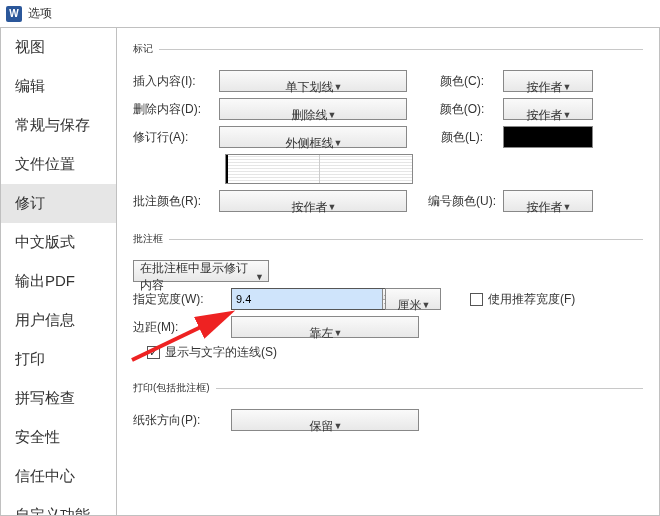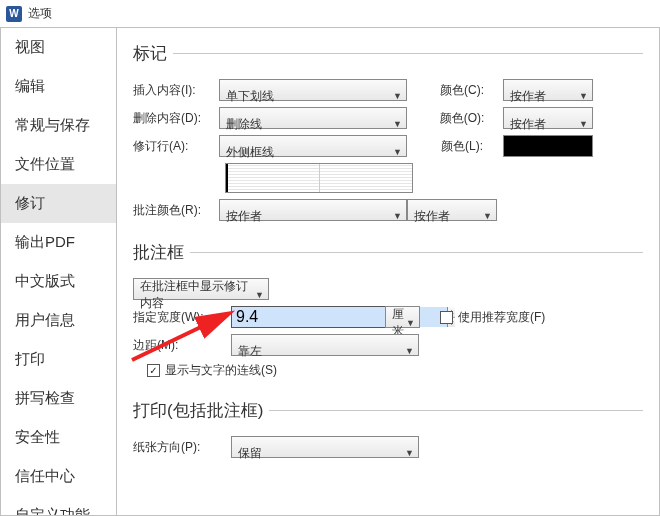--- a/index.html
+++ b/index.html
@@ -5,37 +5,37 @@
 *{box-sizing:border-box;margin:0;padding:0;font-family:"Microsoft YaHei",SimSun,sans-serif;font-size:12px;color:#333}
 body{background:#fff;width:660px;height:516px;overflow:hidden;position:relative}
 .titlebar{height:28px;background:#fff;border-bottom:1px solid #c0c0c0;display:flex;align-items:center;padding-left:6px;gap:6px}
 .app-icon{width:16px;height:16px;background:#2b579a;border-radius:2px;display:flex;align-items:center;justify-content:center;color:#fff;font-weight:bold;font-size:10px}
 .main{display:flex;height:488px;border:1px solid #c0c0c0;border-top:none}
 .sidebar{width:116px;border-right:1px solid #c0c0c0;background:#fff;overflow:auto}
 .side-item{padding:10px 14px;font-size:15px;cursor:pointer}
 .side-item.active{background:#e6e6e6}
 .content{flex:1;padding:14px 16px 4px 16px;overflow:auto}
 fieldset{border:none;border-top:1px solid #c8c8c8;padding:8px 0 10px 0;margin-bottom:4px}
-legend{font-size:17px;padding-right:6px}
+legend{font-size:10px;padding-right:6px}
 .row{display:flex;align-items:center;margin:6px 0;}
 .lbl{width:86px;text-align:left}
 .lbl2{width:82px;text-align:center;margin-left:14px}
-.select{height:22px;background:linear-gradient(#fafafa,#e8e8e8);border:1px solid #888;display:flex;align-items:center;justify-content:space-between;padding:12px 4px 0 6px;cursor:pointer}
+.select{height:22px;background:linear-gradient(#fafafa,#e8e8e8);border:1px solid #888;display:flex;align-items:center;justify-content:center;padding:12px 4px 0 6px;cursor:pointer}
 .select .arrow{font-size:9px;color:#444}
 .w-med{width:188px}
 .w-sm{width:90px}
 .w-lg{width:188px}
-.w-unit{width:35px}
+.w-unit{width:56px}
 .swatch{width:90px;height:22px;border:1px solid #888;background:#000}
 .preview{width:188px;height:30px;border:1px solid #888;margin-left:92px;display:flex}
 .preview>div{flex:1;position:relative;border-right:1px solid #ccc;background:repeating-linear-gradient(to bottom,transparent,transparent 1px,#ccc 2px,transparent 2px,transparent 3px)}
 .preview>div:first-child::before{content:"";position:absolute;left:0;top:0;bottom:0;width:2px;background:#000}
 .preview>div:last-child{border-right:none}
 .spin{width:154px;height:22px;border:1px solid #555;display:flex;align-items:center;background:#fff}
-.spin input{flex:1;border:none;outline:none;padding:0 4px;background:#cfe4fb;color:#000;font-size:16px;height:20px}
+.spin input{flex:1;border:none;outline:none;padding:0 4px;background:#cfe4fb;color:#000;font-size:11px;height:20px}
 .spin .btns{width:14px;height:100%;display:flex;flex-direction:column;border-left:1px solid #888}
 .spin .btns span{flex:1;font-size:7px;text-align:center;line-height:9px;background:linear-gradient(#fafafa,#e8e8e8);border-bottom:1px solid #aaa;cursor:pointer}
 .spin .btns span:last-child{border-bottom:none}
 .cb{display:flex;align-items:center;gap:5px;cursor:pointer}
 .cb-box{width:13px;height:13px;border:1px solid #555;display:flex;align-items:center;justify-content:center;font-size:10px;color:#222;background:#fff}
 .arrow-anno{position:absolute;left:128px;top:310px;width:108px;height:54px;pointer-events:none;z-index:50}
 .arrow-anno svg{width:100%;height:100%}
 </style>
 </head>
 <body>
@@ -45,22 +45,22 @@
   <div>选项</div>
 </div>
 
 <div class="main">
   <div class="sidebar" id="sidebar">
       <div class="side-item">视图</div>
       <div class="side-item">编辑</div>
       <div class="side-item">常规与保存</div>
       <div class="side-item">文件位置</div>
       <div class="side-item active">修订</div>
+      <div class="side-item">中文版式</div>
       <div class="side-item">输出PDF</div>
-      <div class="side-item">中文版式</div>
       <div class="side-item">用户信息</div>
       <div class="side-item">打印</div>
       <div class="side-item">拼写检查</div>
       <div class="side-item">安全性</div>
       <div class="side-item">信任中心</div>
       <div class="side-item">自定义功能区</div>
     </div>
 
   <div class="content">
 
@@ -109,20 +109,21 @@
             <div></div>
           </div>
       </div>
 
       <div class="row">
         <span class="lbl">批注颜色(R):</span>
         <div class="select w-med">
             <span>按作者</span>
             <span class="arrow">▼</span>
           </div>
+        <span class="lbl2">编号颜色(U):</span>
         <div class="select w-sm">
             <span>按作者</span>
             <span class="arrow">▼</span>
           </div>
       </div>
     </fieldset>
 
     <fieldset>
       <legend>批注框</legend>
 
@@ -139,21 +140,21 @@
           <input value="9.4" style="">
           <div class="btns">
               <span>▲</span>
               <span>▼</span>
             </div>
         </div>
         <div class="select w-unit">
             <span>厘米</span>
             <span class="arrow">▼</span>
           </div>
-        <label class="cb" style="margin-left:20px">
+        <label class="cb" style="margin-left:29px">
           <span class="cb-box"></span>
           <span>使用推荐宽度(F)</span>
         </label>
       </div>
 
       <div class="row">
         <span class="lbl" style="width:98px">边距(M):</span>
         <div class="select w-lg">
             <span>靠左</span>
             <span class="arrow">▼</span>

